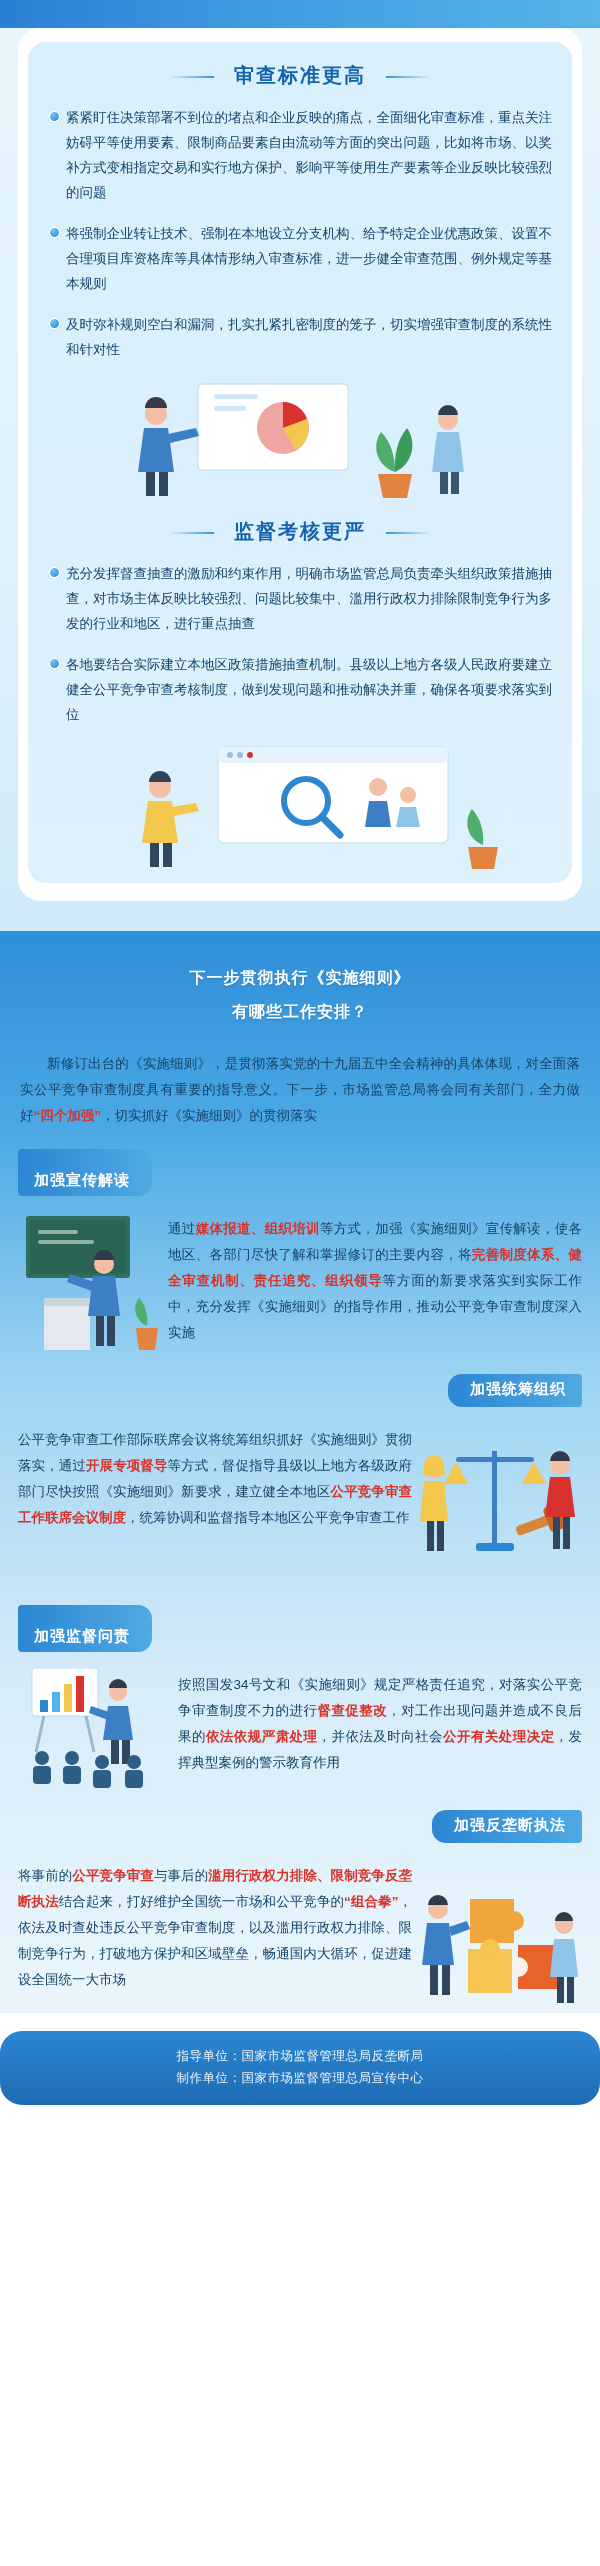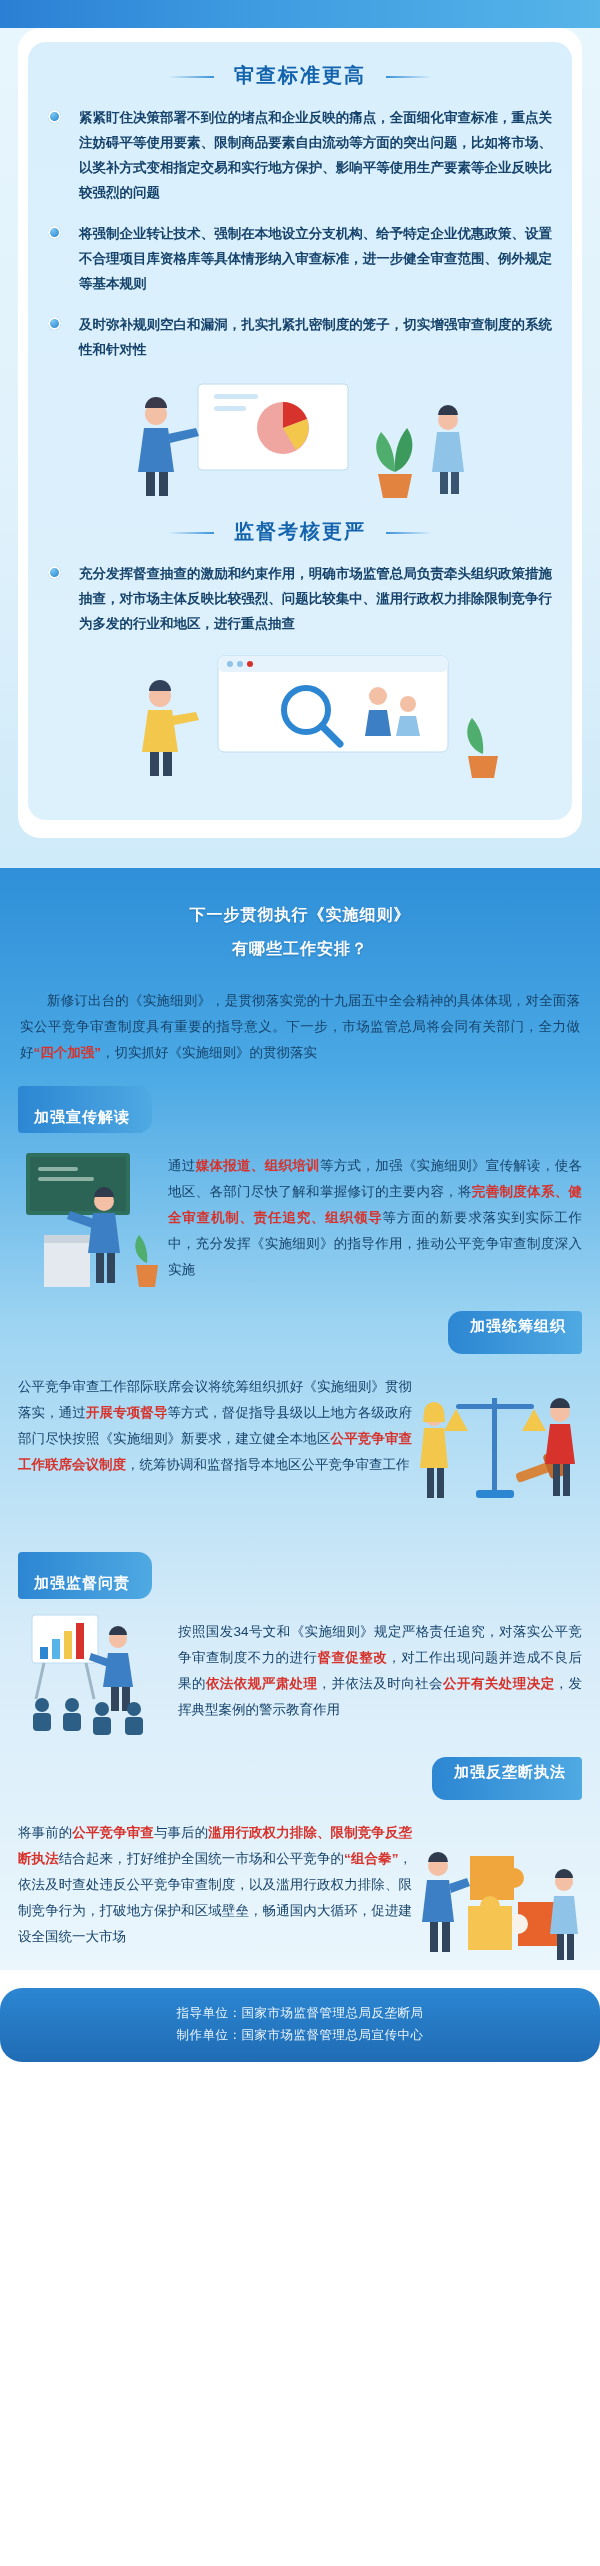--- a/index.html
+++ b/index.html
@@ -24,21 +24,21 @@
   .card {
     margin: 0 18px;
     background: #ffffff;
     border-radius: 22px;
     padding: 14px 0 18px 0;
   }
   .inner-card {
     margin: 0 10px;
     background: linear-gradient(180deg, #d9effc 0%, #ddf1fc 100%);
     border-radius: 18px;
-    padding: 6px 0 32px 0;
+    padding: 6px 0 4px 0;
   }
 
   .heading-band {
     text-align: center;
     padding: 10px 0 12px 0;
   }
   .heading-band .htext {
     display: inline-block;
     font-size: 20px;
     font-weight: bold;
@@ -55,23 +55,22 @@
     width: 46px;
     height: 2px;
     background: linear-gradient(90deg, rgba(40,130,205,0), #3a93d8);
   }
   .heading-band .htext:before { left: -40px; }
   .heading-band .htext:after { right: -40px; background: linear-gradient(270deg, rgba(40,130,205,0), #3a93d8); }
 
   .bullet-list { padding: 0 20px; }
   .bullet {
     display: flex;
-    gap: 18px;
+    gap: 5px;
     margin-bottom: 16px;
-    font-weight: bold;
   }
   .dot {
     flex: 0 0 auto;
     width: 13px; height: 13px;
     border-radius: 50%;
     background: radial-gradient(circle at 35% 30%, #7ec8f2, #2d8bd4 70%);
     margin-top: 5px;
     box-shadow: 0 0 0 2px #ffffff inset;
   }
   .btext {
@@ -121,21 +120,21 @@
     color: #fff;
     font-size: 15px;
     font-weight: bold;
     letter-spacing: 1px;
     padding: 22px 22px 6px 16px;
     border-radius: 4px 14px 14px 4px;
     position: relative;
   }
   .tag.right {
     border-radius: 14px 4px 4px 14px;
-    padding: 6px 16px 18px 22px;
+    padding: 6px 16px 8px 22px;
   }
   .tag-row { display: flex; }
   .tag-row.end { justify-content: flex-end; }
   .para {
     font-size: 13.5px;
     line-height: 26px;
     color: #16436b;
     text-align: justify;
     margin-top: 10px;
   }
@@ -224,20 +223,24 @@
 
         <div class="heading-band">
           <span class="htext">监督考核更严</span>
         </div>
 
         <div class="bullet-list">
           <div class="bullet">
             <span class="dot"></span>
             <div class="btext">充分发挥督查抽查的激励和约束作用，明确市场监管总局负责牵头组织政策措施抽查，对市场主体反映比较强烈、问题比较集中、滥用行政权力排除限制竞争行为多发的行业和地区，进行重点抽查</div>
           </div>
+          <div class="bullet">
+            <span class="dot"></span>
+            <div class="btext">各地要结合实际建立本地区政策措施抽查机制。县级以上地方各级人民政府要建立健全公平竞争审查考核制度，做到发现问题和推动解决并重，确保各项要求落实到位</div>
+          </div>
         </div>
 
         <div class="illus illus-2">
           <svg viewBox="0 0 520 130" width="520" height="130">
             <rect x="170" y="4" width="230" height="96" rx="6" fill="#ffffff" stroke="#bcdcf2"></rect>
             <rect x="170" y="4" width="230" height="16" rx="6" fill="#e6f3fc"></rect>
             <circle cx="182" cy="12" r="3" fill="#8fc3e8"></circle>
             <circle cx="192" cy="12" r="3" fill="#8fc3e8"></circle>
             <circle cx="202" cy="12" r="3" fill="#d7322b"></circle>
             <circle cx="258" cy="58" r="22" fill="none" stroke="#2c86d2" stroke-width="6"></circle>

